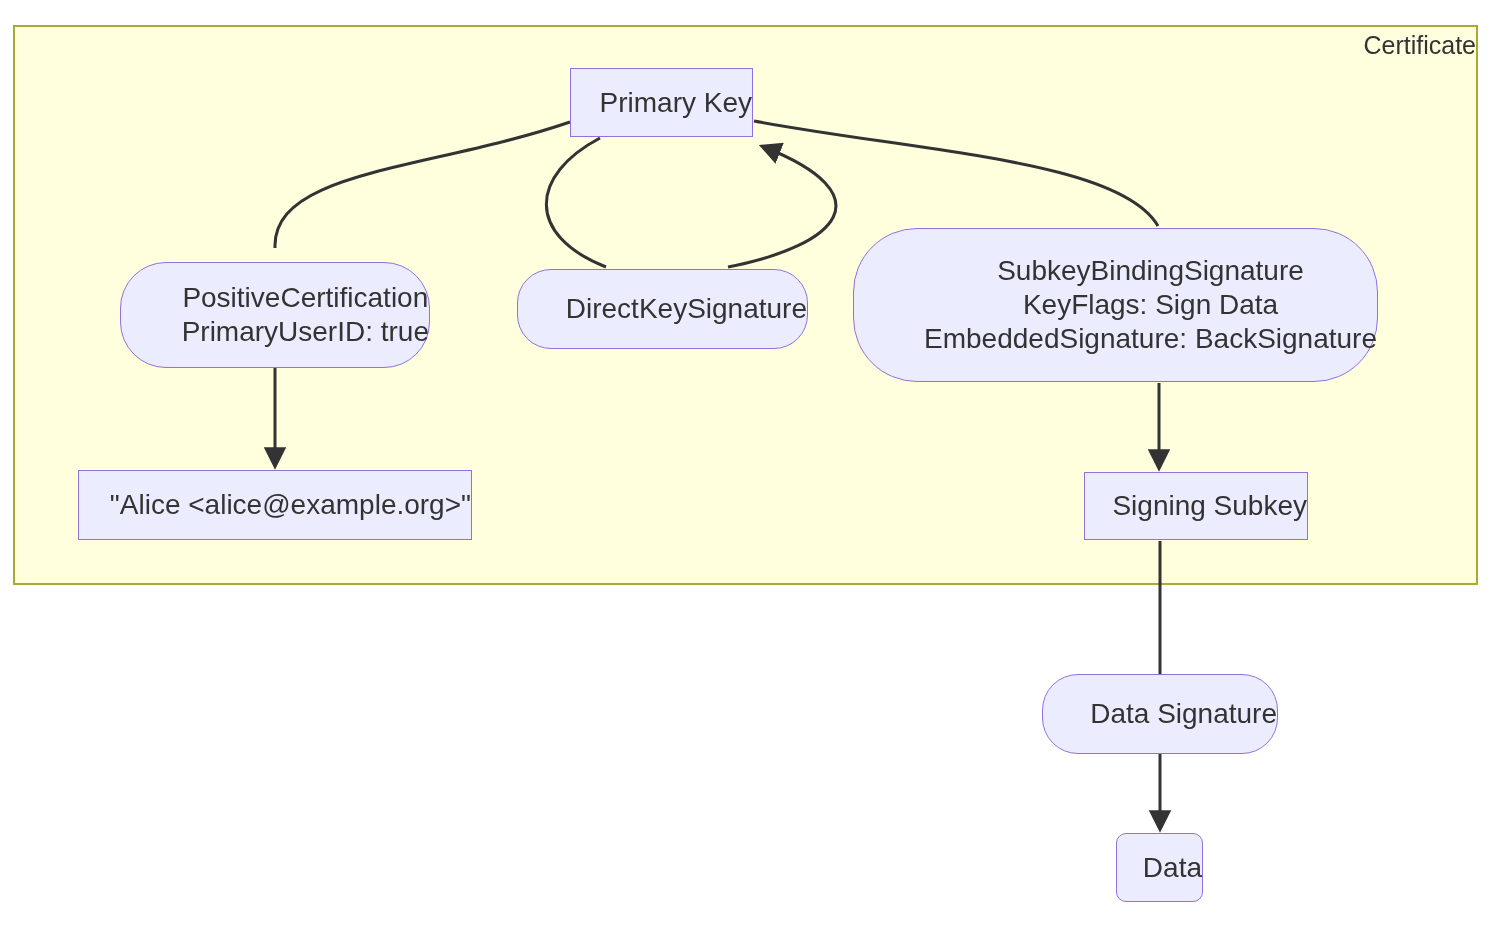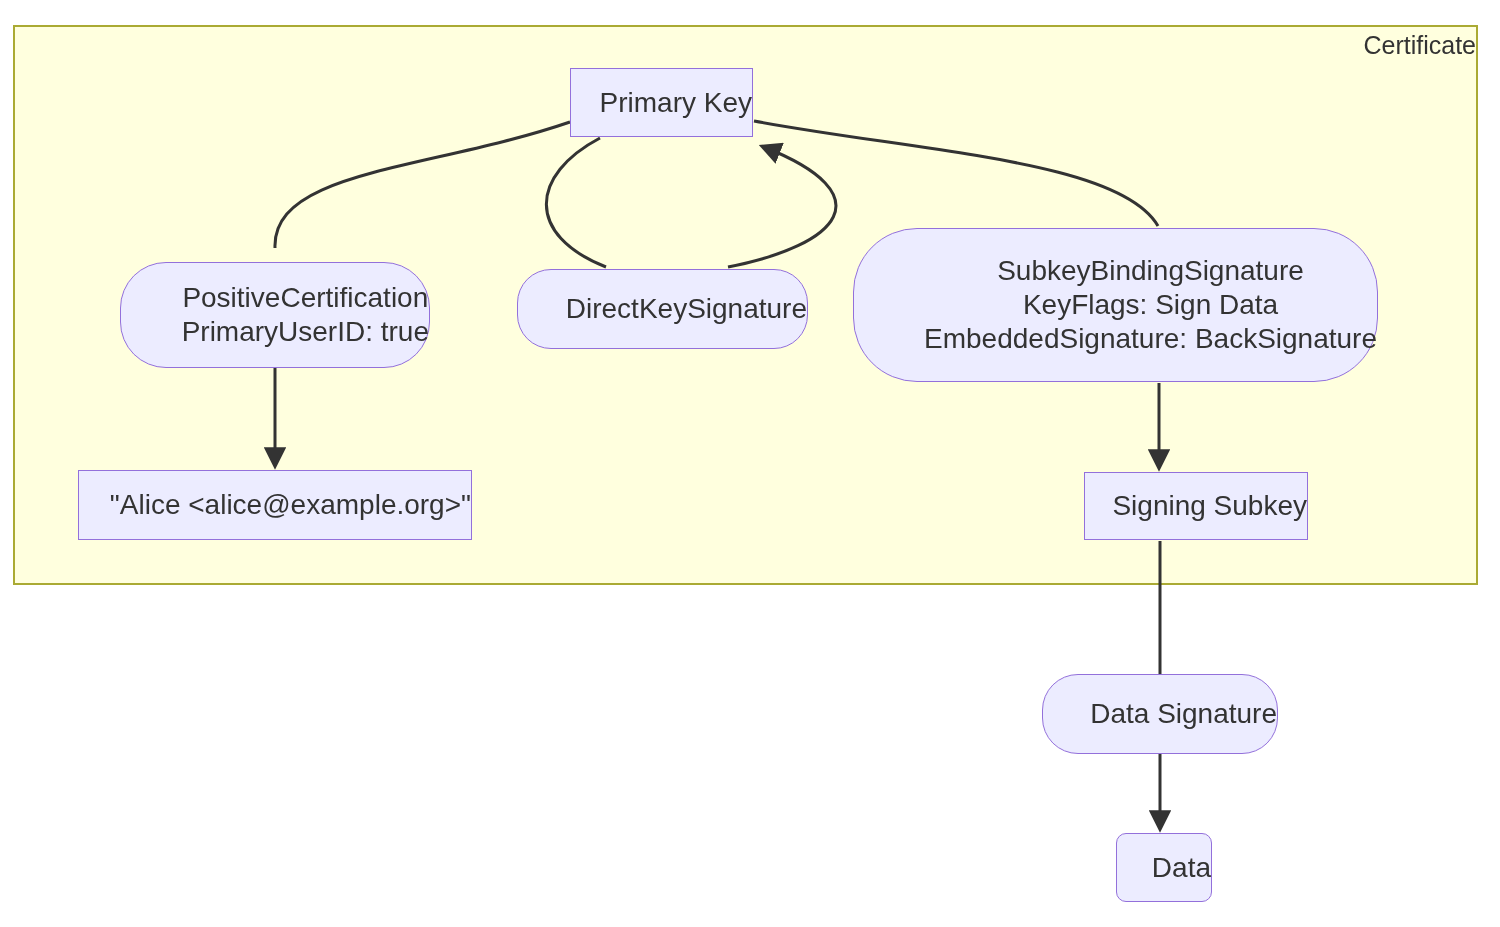--- a/index.html
+++ b/index.html
@@ -66,21 +66,21 @@
   }
   .node .label span { display: block; }
 
   #n-primary-key            { left: 570px;  top: 68px;  width: 183px; height: 69px; }
   #n-positive-certification { left: 120px;  top: 262px; width: 310px; height: 106px; border-radius: 46px; }
   #n-direct-key-signature   { left: 517px;  top: 269px; width: 291px; height: 80px;  border-radius: 34px; }
   #n-subkey-binding-signature { left: 853px; top: 228px; width: 525px; height: 154px; border-radius: 64px; }
   #n-user-id                { left: 78px;   top: 470px; width: 394px; height: 70px; }
   #n-signing-subkey         { left: 1048px; top: 472px; width: 224px; height: 68px; margin-left: 36px; }
   #n-data-signature         { left: 1042px; top: 674px; width: 236px; height: 80px; border-radius: 36px; }
-  #n-data                   { left: 1116px; top: 833px; width: 96px;  height: 69px;  border-radius: 10px; }
+  #n-data                   { left: 1116px; top: 833px; width: 87px;  height: 69px;  border-radius: 10px; }
 </style>
 </head>
 <body>
 
 <div class="canvas">
 
   <div class="cluster">
     <div class="cluster-label">Certificate</div>
   </div>
 

